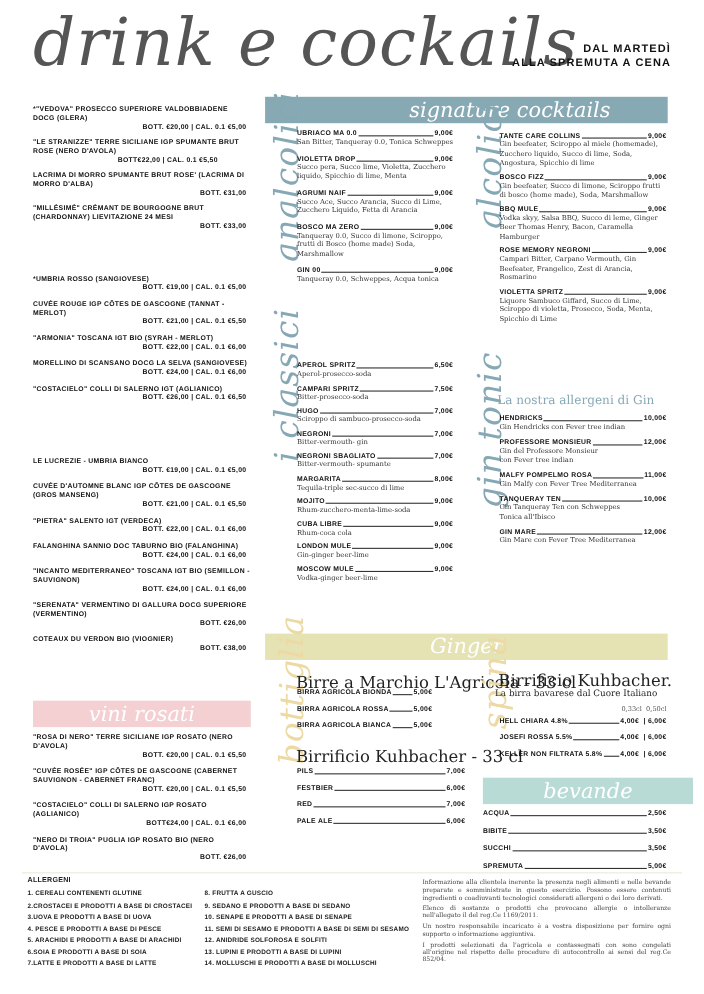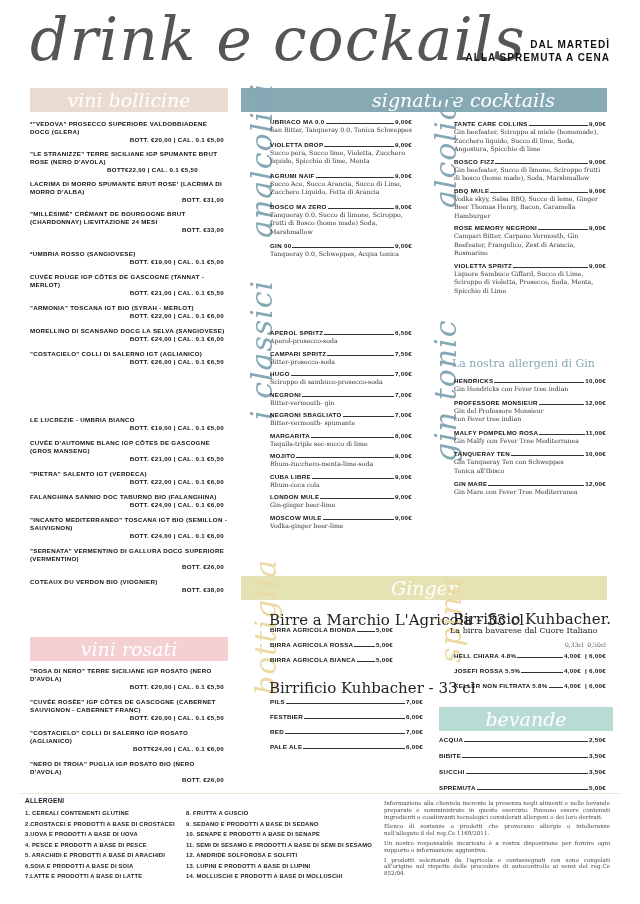--- a/index.html
+++ b/index.html
@@ -25,21 +25,20 @@
 </head>
 <body>
 
 <div class="abs title">drink e cockails</div>
 <div class="abs subtitle">
   <div>DAL MARTEDÌ</div>
   <div>ALLA SPREMUTA A CENA</div>
 </div>
 
 <div class="abs" style="left:30px;top:88px;width:198px">
-  <div class="band" style="background:#e9dbd0">vini bollicine</div>
   <div style="padding-top:8px">
     <div class="wine" style="margin-bottom:6px">
         <span class="nm">*"VEDOVA" PROSECCO SUPERIORE VALDOBBIADENE DOCG (GLERA)</span>
         <span class="pr">BOTT. €20,00  |  CAL. 0.1 €5,00</span>
       </div>
     <div class="wine" style="margin-bottom:6px">
         <span class="nm">"LE STRANIZZE" TERRE SICILIANE IGP SPUMANTE BRUT ROSE (NERO D'AVOLA)</span>
         <span class="pr" style="padding-right:30px">BOTT€22,00  |  CAL. 0.1 €5,50</span>
       </div>
     <div class="wine" style="margin-bottom:6px">
@@ -412,21 +411,21 @@
       <span class="fill"></span>
       <span style="white-space:pre">4,00€  | 6,00€</span>
     </div>
   <div class="row">
       <span>KELLER NON FILTRATA 5.8%</span>
       <span class="fill"></span>
       <span style="white-space:pre">4,00€  | 6,00€</span>
     </div>
 </div>
 
-<div class="abs band" style="left:439px;top:707px;width:174px;background:#b9dbd6">bevande</div>
+<div class="abs band" style="left:439px;top:707px;width:191px;background:#b9dbd6">bevande</div>
 <div class="abs ck" style="left:439px;top:736px;width:167px">
   <div class="row" style="margin-bottom:8px">
       <span>ACQUA</span>
       <span class="fill"></span>
       <span>2,50€</span>
     </div>
   <div class="row" style="margin-bottom:8px">
       <span>BIBITE</span>
       <span class="fill"></span>
       <span>3,50€</span>

